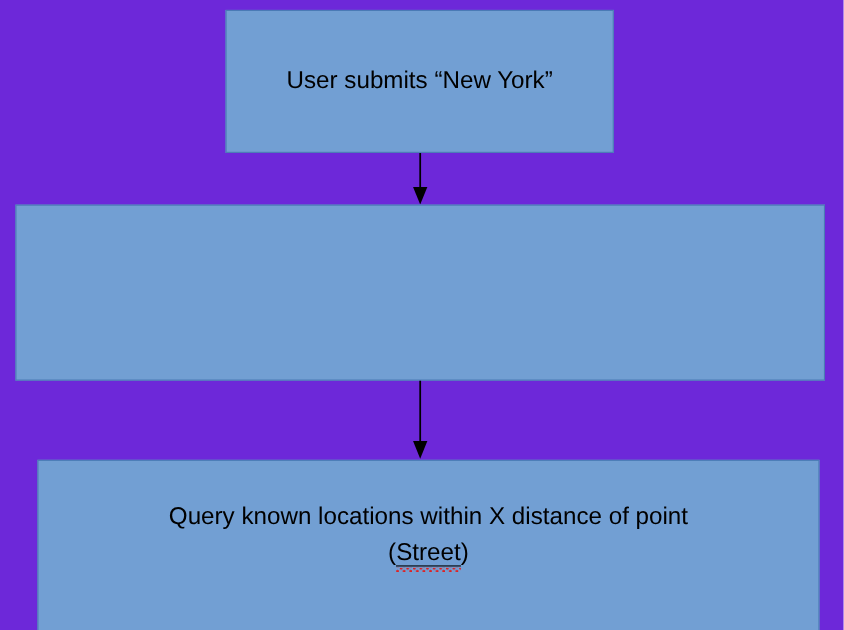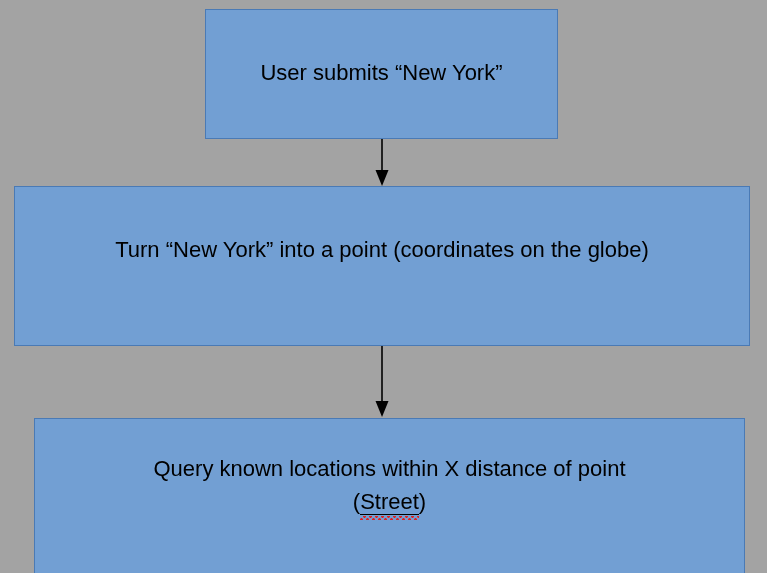--- a/index.html
+++ b/index.html
@@ -7,21 +7,21 @@
     padding: 0;
     background: #ffffff;
   }
   body {
     font-family: "Liberation Sans", sans-serif;
   }
   #canvas {
     position: relative;
     width: 767px;
     height: 573px;
-    background: #a3a3a3;
+    background: #6d28d9;
     overflow: hidden;
   }
   .node {
     position: absolute;
     box-sizing: border-box;
     background: #729fd3;
     border: 1px solid #4a7ab5;
     display: flex;
     justify-content: center;
     color: #000000;
@@ -106,21 +106,20 @@
 
   <div class="connector" style="left:371px; top:139px;">
     <svg width="22" height="48" viewBox="0 0 22 48" aria-hidden="true">
       <line x1="11" y1="0" x2="11" y2="33" stroke="#000000" stroke-width="1.6"></line>
       <polygon points="4.5,31 17.5,31 11,47" fill="#000000"></polygon>
     </svg>
   </div>
 
   <div class="node" id="node-2">
     <div class="node-text">
-      <div>Turn “New York” into a point (coordinates on the globe)</div>
     </div>
   </div>
 
   <div class="connector" style="left:371px; top:346px;">
     <svg width="22" height="73" viewBox="0 0 22 73" aria-hidden="true">
       <line x1="11" y1="0" x2="11" y2="57" stroke="#000000" stroke-width="1.6"></line>
       <polygon points="4.5,55 17.5,55 11,71" fill="#000000"></polygon>
     </svg>
   </div>
 

